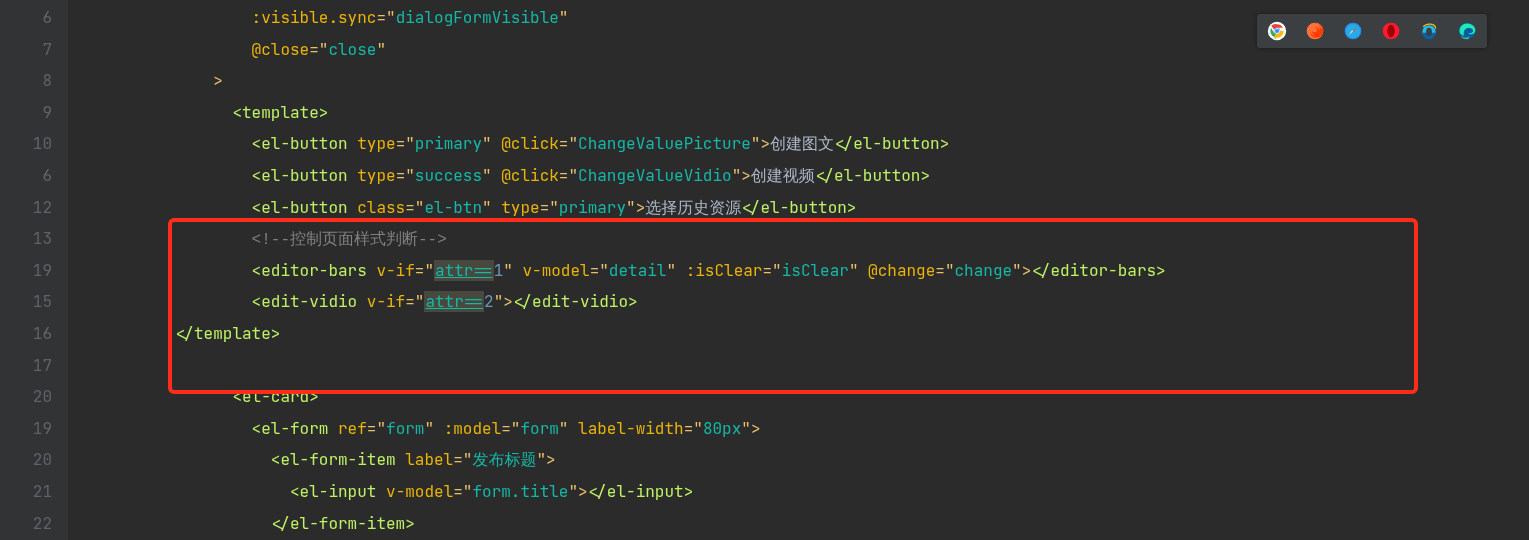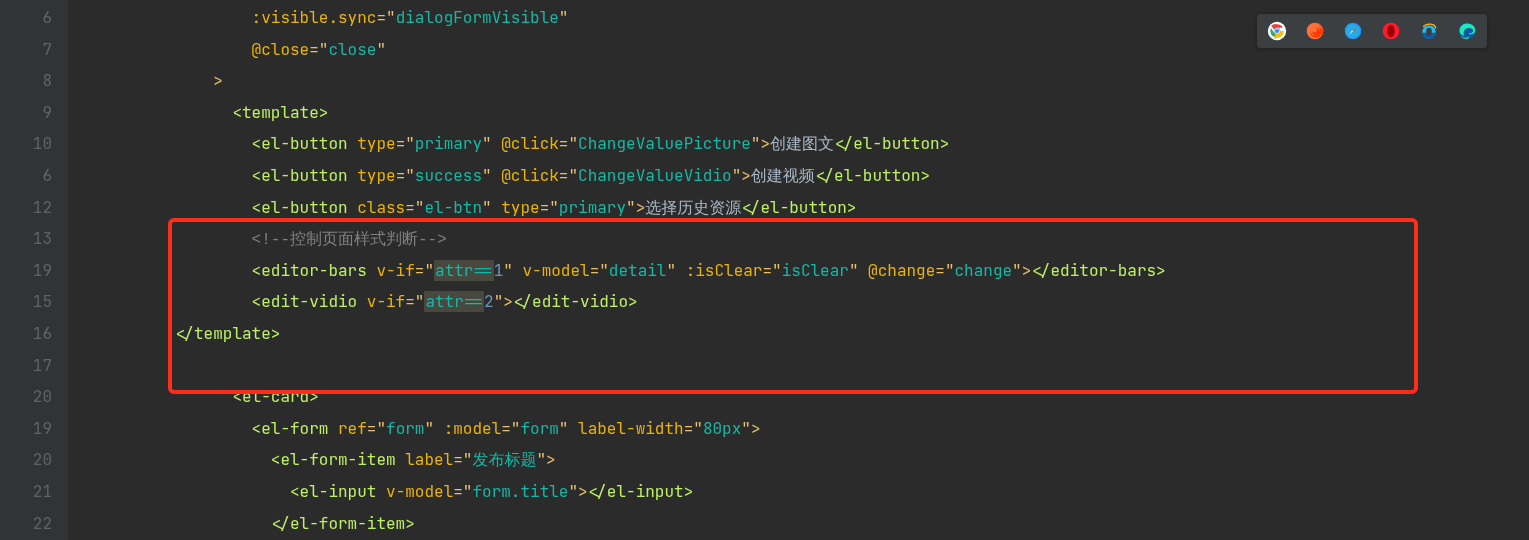--- a/index.html
+++ b/index.html
@@ -48,20 +48,21 @@
   .tag    { color: #bef264; }
   .attr   { color: #eab308; }
   .str    { color: #14b8a6; }
   .txt    { color: #a9b7c6; }
   .punct  { color: #e8bf6a; }
   .comment{ color: #808080; font-family: Liberation Mono, monospace; }
   .num    { color: #6897bb; }
   .hilite {
     background: #49483e;
     padding: 0 1px;
+    text-decoration: underline;
   }
 
   .highlight-box {
     position: absolute;
     border: 4px solid #ff2d1a;
     border-radius: 6px;
     pointer-events: none;
     left: 168px;
     top: 218px;
     width: 1250px;

